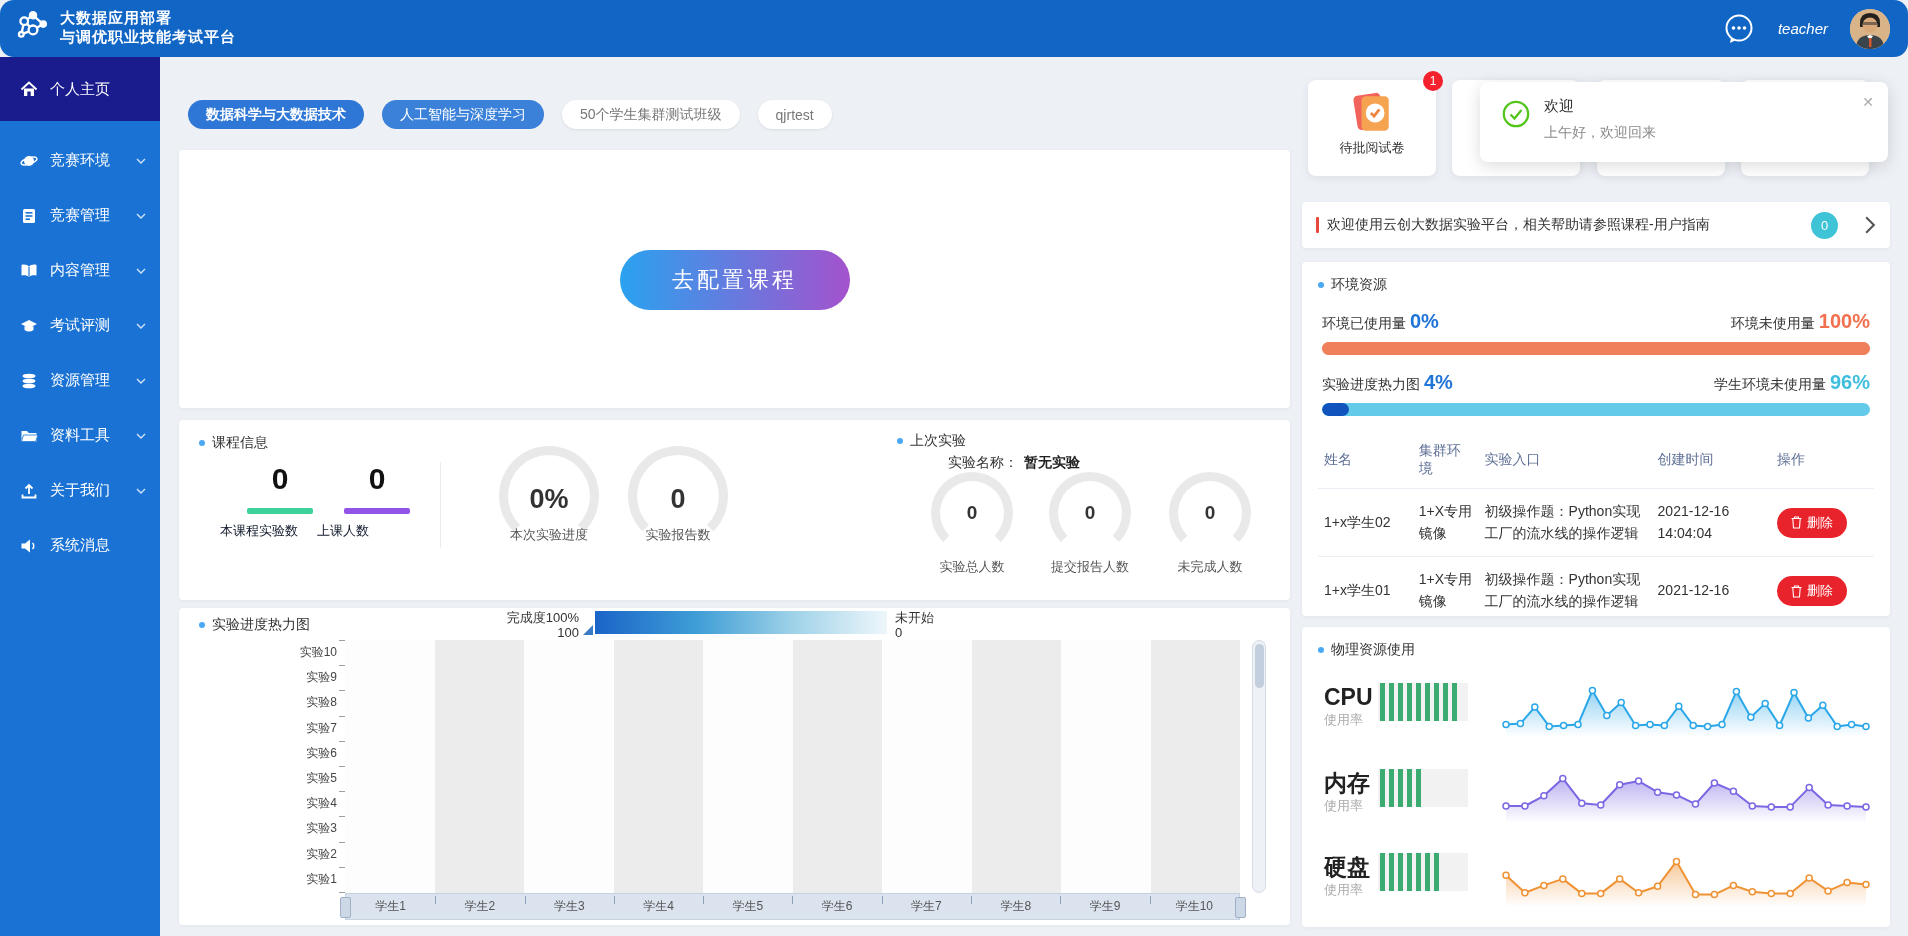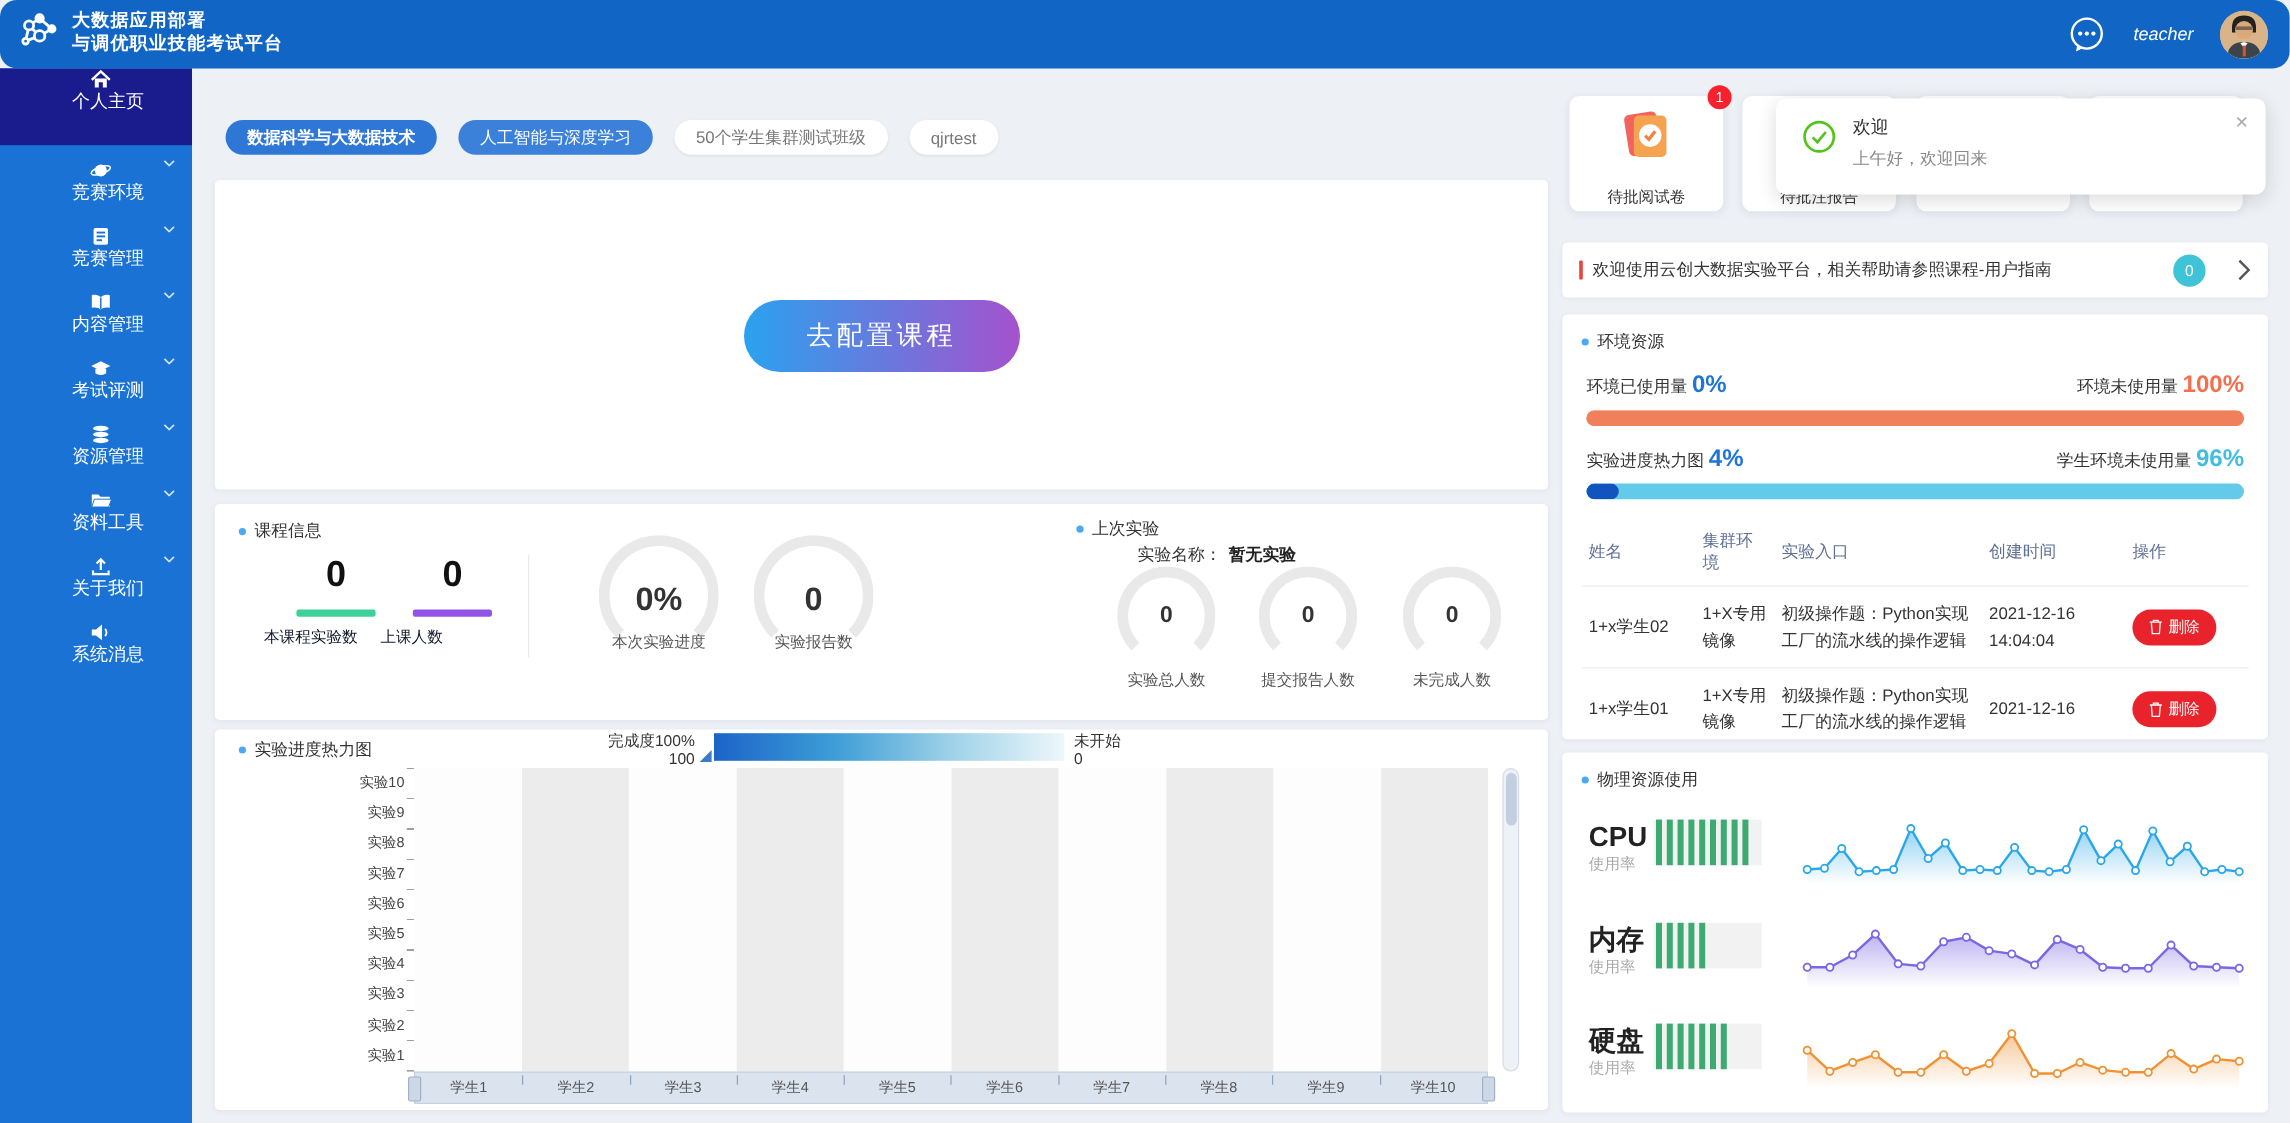--- a/index.html
+++ b/index.html
@@ -8,21 +8,21 @@
   
   .topbar{position:absolute;left:0;top:0;width:1908px;height:57px;background:#1166c5;z-index:30;border-radius:14px;}
   .logo-wrap{position:absolute;left:14px;top:8px;display:flex;align-items:center;gap:8px;}
   .logo-text{color:#fff;font-weight:bold;font-size:15px;line-height:19px;letter-spacing:1px;}
   .topbar-right{position:absolute;right:18px;top:0;height:57px;display:flex;align-items:center;gap:22px;}
   .chat-ic{width:34px;height:34px;cursor:pointer;}
   .username{color:#fff;font-size:15px;font-style:italic;}
   .avatar{width:40px;height:40px;border-radius:50%;overflow:hidden;background:#e8c9a0;cursor:pointer;}
   
   .sidebar{position:absolute;left:0;top:57px;width:160px;height:879px;background:#1a73d4;z-index:20;}
-  .side-item{height:55px;display:flex;align-items:center;padding-left:20px;color:#fff;font-size:15px;cursor:pointer;position:relative;flex-direction:column;}
+  .side-item{height:55px;display:flex;align-items:center;padding-left:20px;color:#fff;font-size:15px;cursor:pointer;position:relative;}
   .side-item.active{height:64px;background:#1a1c8e;}
   .side-item .s-ic{width:18px;height:18px;margin-right:12px;flex:0 0 18px;}
   .side-item .chev{position:absolute;right:14px;width:10px;height:6px;}
   
   .card{position:absolute;background:#fff;border-radius:4px;box-shadow:0 1px 4px rgba(30,50,90,.05);}
   .sec-title{display:flex;align-items:center;font-size:14px;color:#333;}
   .sec-title::before{content:"";width:6px;height:6px;border-radius:50%;background:#4aa8f5;margin-right:7px;}
   
   .tabs{position:absolute;left:188px;top:100px;display:flex;gap:18px;z-index:5;}
   .pill{height:29px;border-radius:15px;display:flex;align-items:center;padding:0 18px;font-size:14px;cursor:pointer;white-space:nowrap;}
@@ -59,21 +59,21 @@
   .hm-band{flex:1;}
   .hm-band.alt{background:#ececec;}
   .hm-xband{position:absolute;left:166px;top:285px;width:895px;height:27px;background:#dbe3ee;border:1px solid #c6d1e0;box-sizing:border-box;display:flex;}
   .hm-xlab{flex:1;display:flex;align-items:center;justify-content:center;font-size:12px;color:#555;position:relative;}
   .hm-xlab + .hm-xlab::before{content:"";position:absolute;left:0;top:2px;width:1px;height:8px;background:#8fa2bc;}
   .hm-handle{position:absolute;width:9px;height:19px;background:#cdd8e6;border:1px solid #9fb0c8;border-radius:2px;top:289px;z-index:3;cursor:ew-resize;}
   .hm-vscroll{position:absolute;left:1073px;top:32px;width:14px;height:253px;background:#eef1f6;border:1px solid #d5dce6;border-radius:7px;box-sizing:border-box;}
   .hm-vthumb{position:absolute;left:1.5px;top:3px;width:9px;height:44px;background:#c3cedf;border-radius:5px;cursor:ns-resize;}
   
   .ncard{position:absolute;width:128px;height:96px;background:#fff;border-radius:8px;box-shadow:0 2px 8px rgba(30,50,90,.08);text-align:center;cursor:pointer;}
-  .ncard .n-lab{position:absolute;left:0;right:0;bottom:3px;font-size:13px;color:#333;white-space:nowrap;}
+  .ncard .n-lab{position:absolute;left:0;right:0;bottom:19px;font-size:13px;color:#333;white-space:nowrap;}
   .n-badge{position:absolute;right:-7px;top:-9px;min-width:20px;height:20px;border-radius:10px;color:#fff;font-size:12px;line-height:20px;text-align:center;}
   .toast{position:absolute;left:1480px;top:82px;width:408px;height:80px;background:#fff;border-radius:8px;box-shadow:0 4px 16px rgba(0,0,0,.14);z-index:50;}
   .toast-title{position:absolute;left:64px;top:15px;font-size:15px;color:#333;}
   .toast-msg{position:absolute;left:64px;top:42px;font-size:14px;color:#8a8a8a;}
   .toast-close{position:absolute;right:14px;top:12px;font-size:14px;color:#aaa;cursor:pointer;}
   .notice{left:1302px;top:202px;width:588px;height:46px;display:flex;align-items:center;padding:0 14px;box-sizing:border-box;}
   .notice-bar{width:3px;height:16px;background:#e8453c;margin-right:8px;border-radius:1px;}
   .notice-text{font-size:14px;color:#333;flex:1;}
   .notice-badge{width:27px;height:27px;border-radius:50%;color:#fff;font-size:13px;display:flex;align-items:center;justify-content:center;margin-right:26px;}
   

